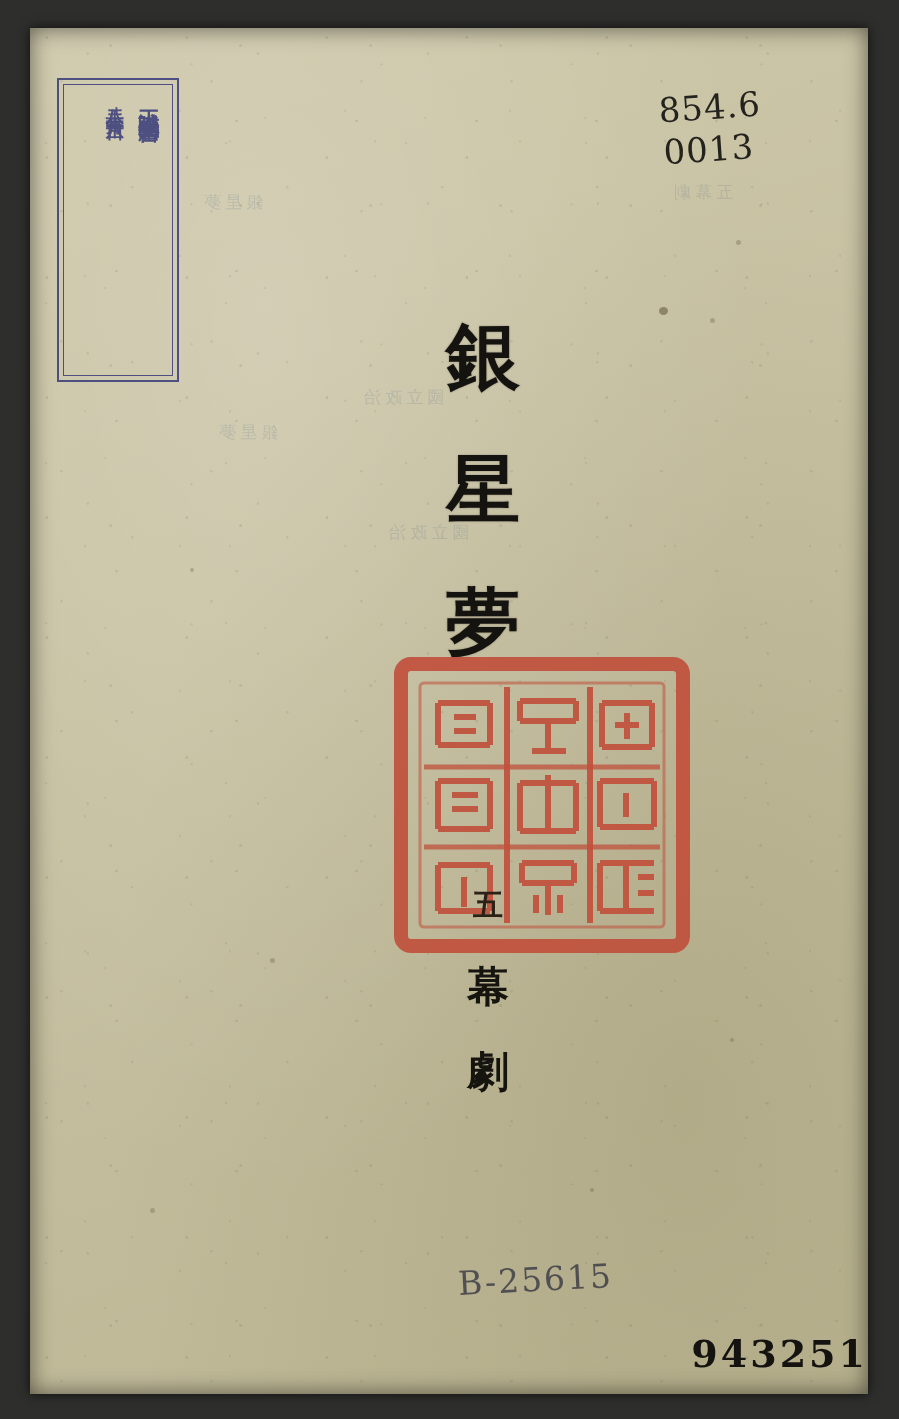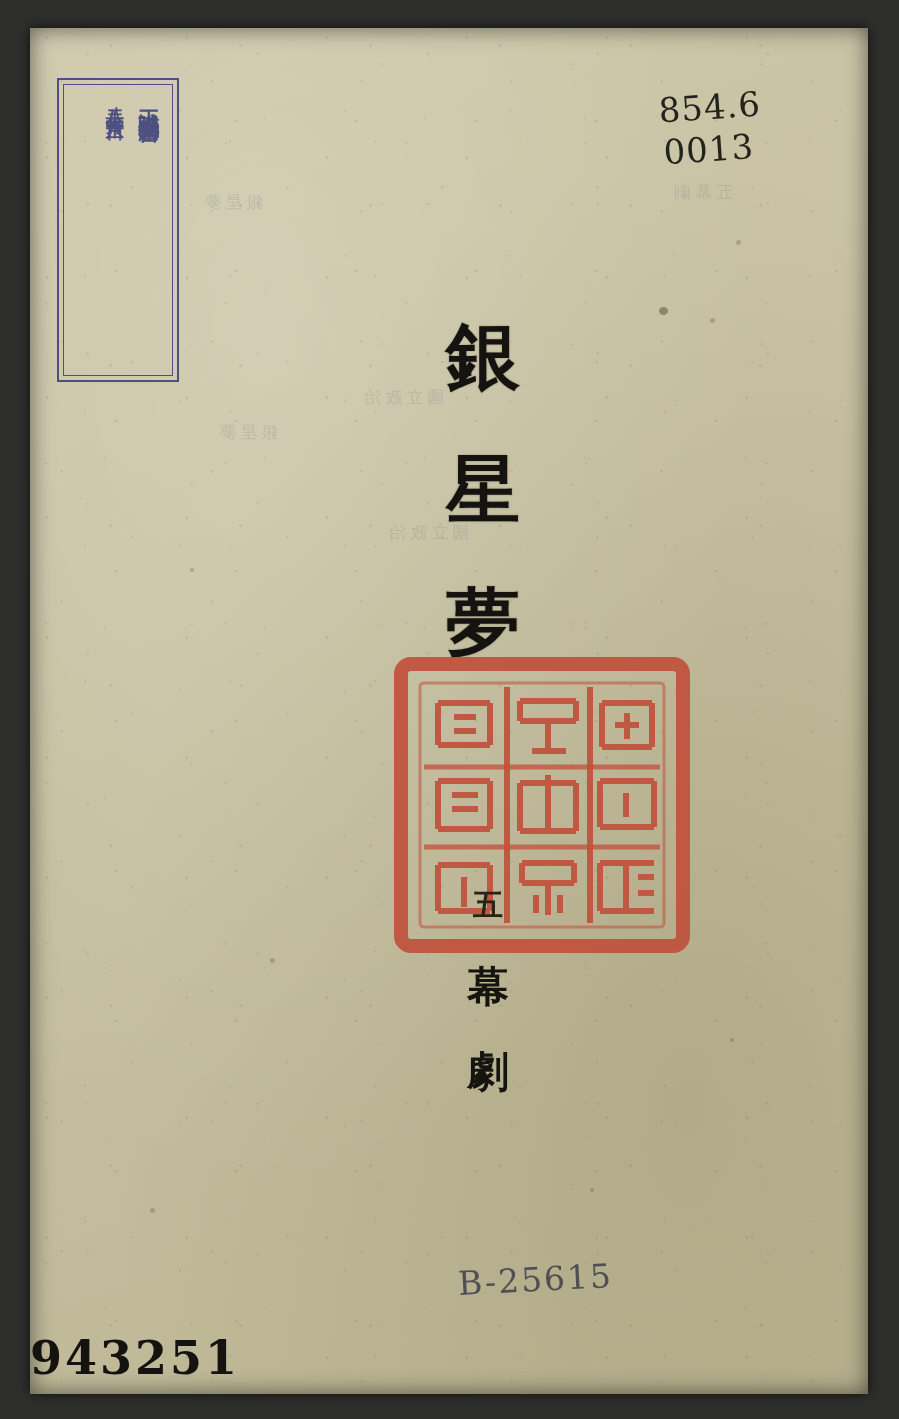--- a/index.html
+++ b/index.html
@@ -176,24 +176,24 @@
     transform: rotate(-3deg);
     opacity: .82;
   }
 
   
   #accession-number {
     position: absolute;
     left: 0;
     right: 0;
     top: 1303px;
-    text-align: left;
+    text-align: right;
     color: #141310;
     font-family: "DejaVu Serif", serif;
-    font-size: 46px;
+    font-size: 38px;
     letter-spacing: 3px;
     font-weight: bold;
   }
 
   
   .spot {
     position: absolute;
     border-radius: 50%;
     background: rgba(70,58,36,.45);
     pointer-events: none;

